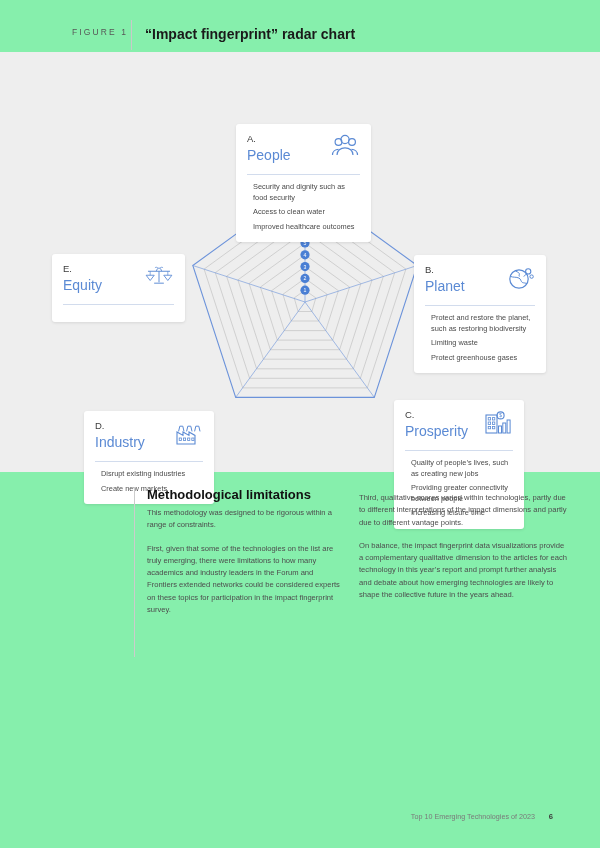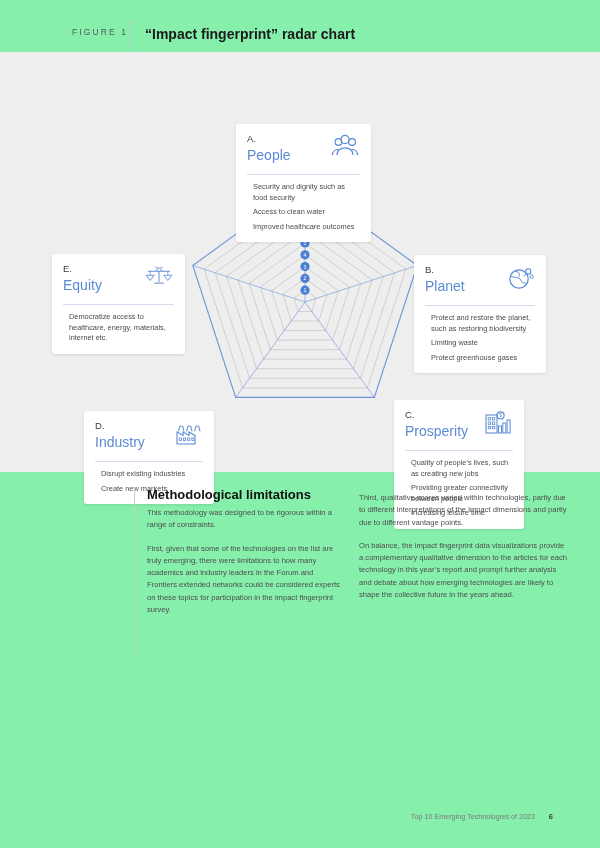--- a/index.html
+++ b/index.html
@@ -258,23 +258,20 @@
           <line x1="7" y1="7.5" x2="7" y2="12" stroke="#5b8ad4" stroke-width="0.8"></line>
           <line x1="27" y1="7.5" x2="27" y2="12" stroke="#5b8ad4" stroke-width="0.8"></line>
           <path d="M2.4 12h9.2L7 18z" fill="none" stroke="#5b8ad4" stroke-width="1"></path>
           <path d="M22.4 12h9.2L27 18z" fill="none" stroke="#5b8ad4" stroke-width="1"></path>
           <path d="M14 7.5c.6-2.4 1.4-3.6 3-3.6s2.4 1.2 3 3.6" fill="none" stroke="#5b8ad4" stroke-width="1"></path>
           <path d="M16 4.2c-1-1.4-2.6-1.6-3.6-.6" fill="none" stroke="#5b8ad4" stroke-width="0.9"></path>
           <path d="M18 4.2c1-1.4 2.6-1.6 3.6-.6" fill="none" stroke="#5b8ad4" stroke-width="0.9"></path>
         </svg>
       </div>
       <div class="card-rule"></div>
-      <ul class="card-list">
-        <li>Democratize access to healthcare, energy, materials, internet etc.</li>
-      </ul>
     </div>
 
   </div>
 
   <div class="meth-divider"></div>
 
   <div class="meth-left">
     <div class="meth-title">Methodological limitations</div>
     <p class="meth-p">This methodology was designed to be rigorous within a range of constraints.</p>
     <p class="meth-p">First, given that some of the technologies on the list are truly emerging, there were limitations to how many academics and industry leaders in the Forum and Frontiers extended networks could be considered experts on these topics for participation in the impact fingerprint survey.</p>

